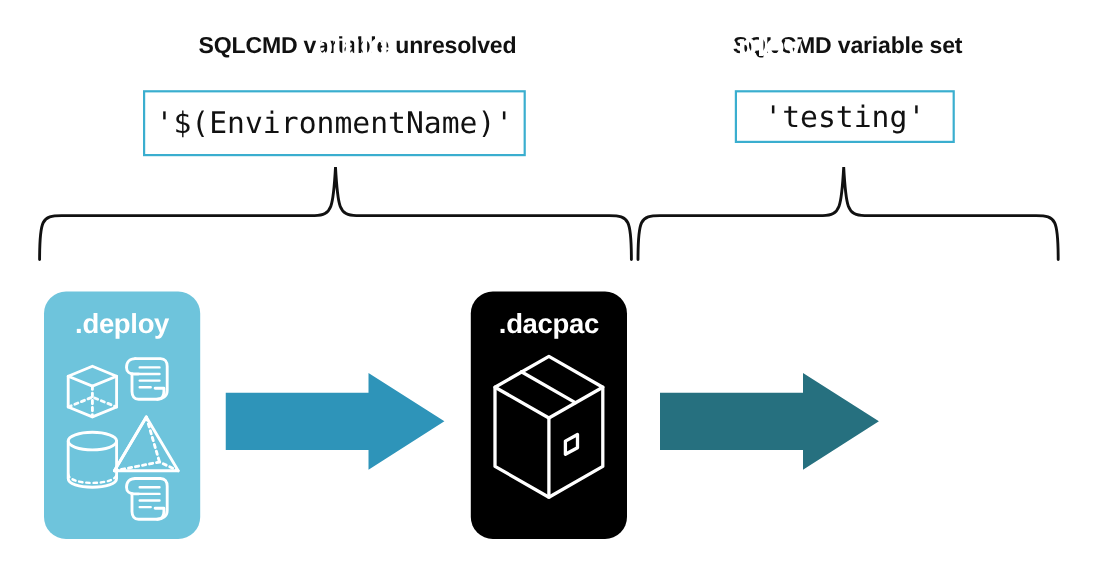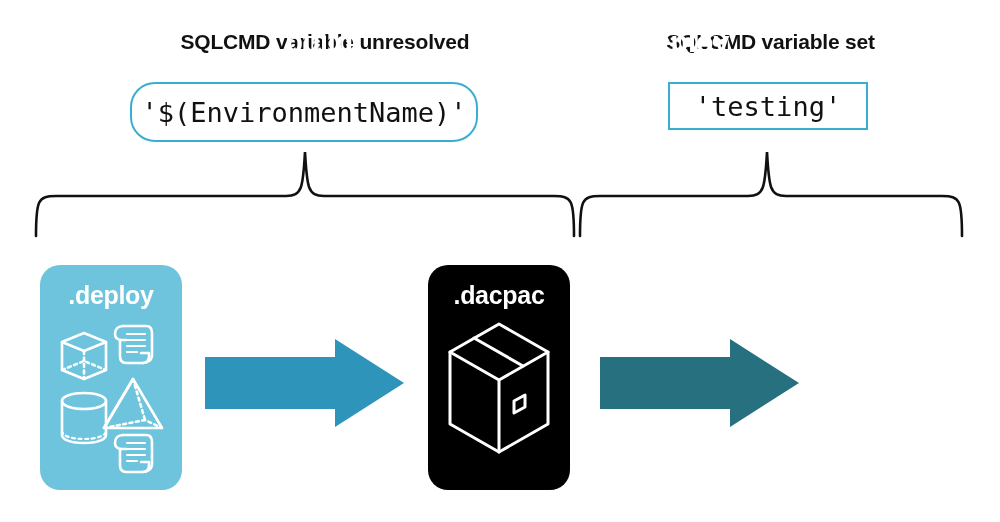--- a/index.html
+++ b/index.html
@@ -40,21 +40,21 @@
     background: #ffffff;
     display: flex;
     align-items: center;
     justify-content: center;
     font-family: "DejaVu Sans Mono", monospace;
     font-size: 27px;
     color: #111111;
     letter-spacing: 0px;
     white-space: nowrap;
   }
-  #code-box-left  { left: 130px; top: 82px; width: 348px; height: 60px; border-radius: 25px; }
+  #code-box-left  { left: 130px; top: 82px; width: 348px; height: 60px; }
   #code-box-right { left: 668px; top: 82px; width: 200px; height: 48px; }
 
   
   #braces {
     position: absolute;
     left: 0;
     top: 0;
     width: 1000px;
     height: 522px;
     pointer-events: none;

